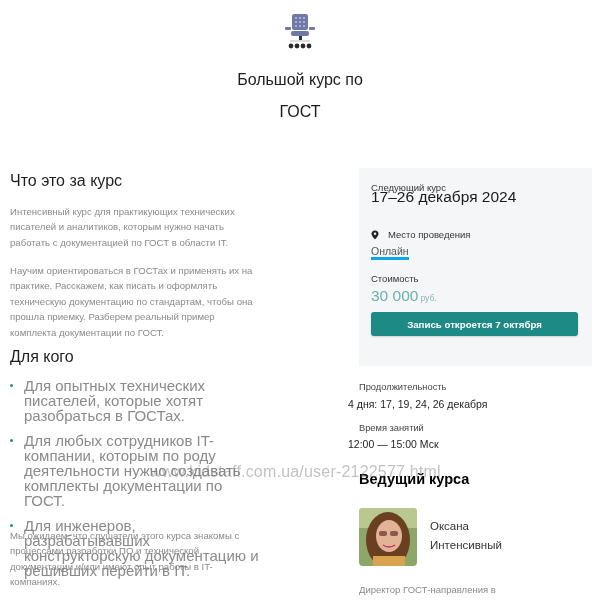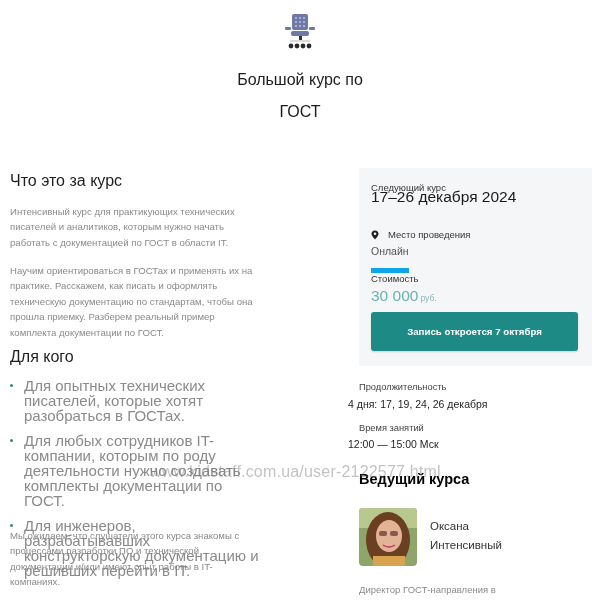--- a/index.html
+++ b/index.html
@@ -17,24 +17,24 @@
   .bullets { position:absolute; left:10px; top:378px; width:250px; margin:0; padding:0; list-style:none; }
   .bullets li { position:relative; padding-left:14px; font-size:15px; line-height:15.2px; color:#8a8a8a; margin-bottom:9px; }
   .bullets li .dot { position:absolute; left:0; top:6px; width:3px; height:3px; border-radius:50%; background:#2a8a86; }
   .p3 { position:absolute; left:10px; top:528px; width:250px; }
 
   .card { position:absolute; left:359px; top:168px; width:233px; height:198px; background:#f4f6f8; }
   .c-label { position:absolute; left:12px; font-size:9.5px; color:#333; }
   .c-date { position:absolute; left:12px; top:20px; font-size:15.5px; color:#1a1a1a; }
   .c-place { position:absolute; left:12px; top:61px; font-size:9.5px; color:#333; display:flex; align-items:center; gap:9px; }
   .pin { width:8px; height:10px; }
-  .c-online { position:absolute; left:12px; top:77px; font-size:10.5px; color:#555; border-bottom:5px solid #0ea5e9; padding-bottom:11px; }
+  .c-online { position:absolute; left:12px; top:77px; font-size:10.5px; color:#555; border-bottom:3px solid #0ea5e9; padding-bottom:0; }
   .c-price { position:absolute; left:12px; top:119px; font-size:15.5px; color:#6ab2b0; }
   .c-price small { font-size:8.5px; color:#8ab8b6; margin-left:2px; }
-  .c-btn { position:absolute; left:12px; top:144px; width:207px; height:39px; background:#1e8a86; border-radius:3px;
+  .c-btn { position:absolute; left:12px; top:144px; width:207px; height:24px; background:#1e8a86; border-radius:3px;
            color:#fff; font-weight:700; font-size:9.7px; display:flex; align-items:center; justify-content:center; border:none; box-shadow:0 1px 2px rgba(0,0,0,0.15); }
 
   .info-label { position:absolute; left:359px; font-size:9.3px; color:#444; }
   .info-val { position:absolute; left:348px; font-size:10.5px; color:#1e1e1e;text-align:right; }
   .lead-h { position:absolute; left:359px; top:471px; font-size:14.5px; font-weight:700; color:#000000; }
   .avatar { position:absolute; left:359px; top:508px; width:58px; height:58px; border-radius:4px; overflow:hidden; }
   .lead-name { position:absolute; left:430px; top:517px; font-size:11.5px; line-height:18.5px; color:#333; }
   .lead-desc { position:absolute; left:359px; top:584px; font-size:9.5px; color:#8a8a8a; }
 
   .watermark { position:absolute; left:150px; top:463px; font-size:16px; color:rgba(120,120,120,0.45); white-space:nowrap; pointer-events:none; letter-spacing:0.2px; }

